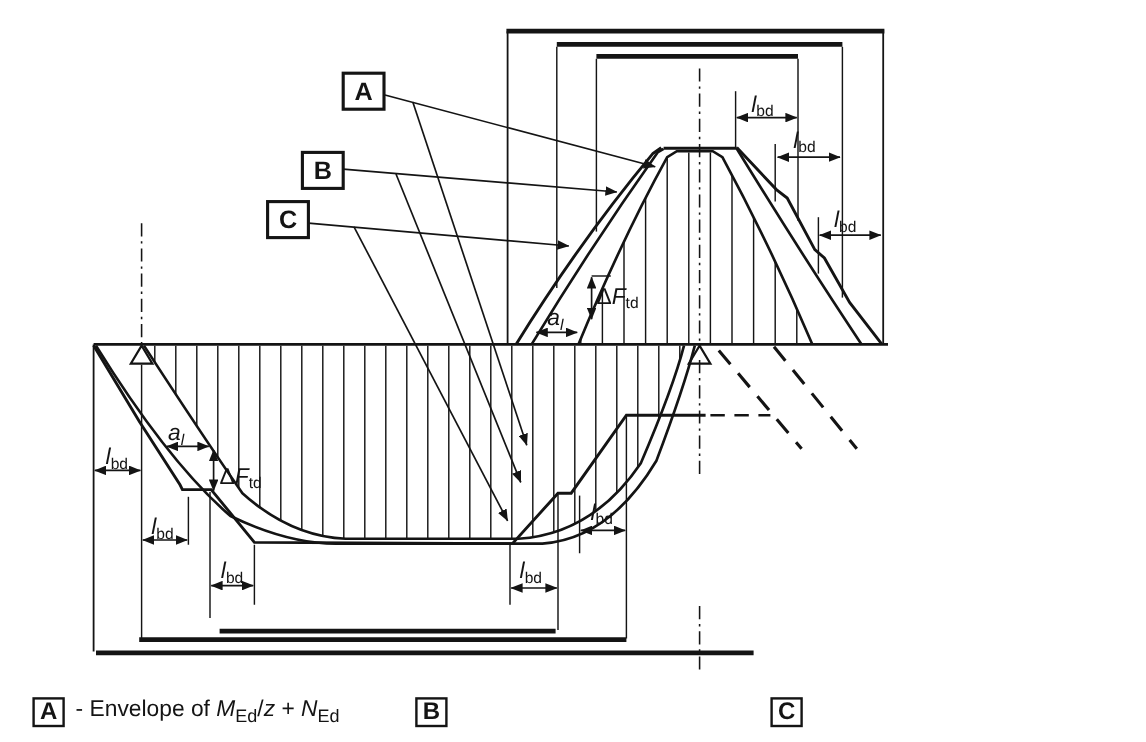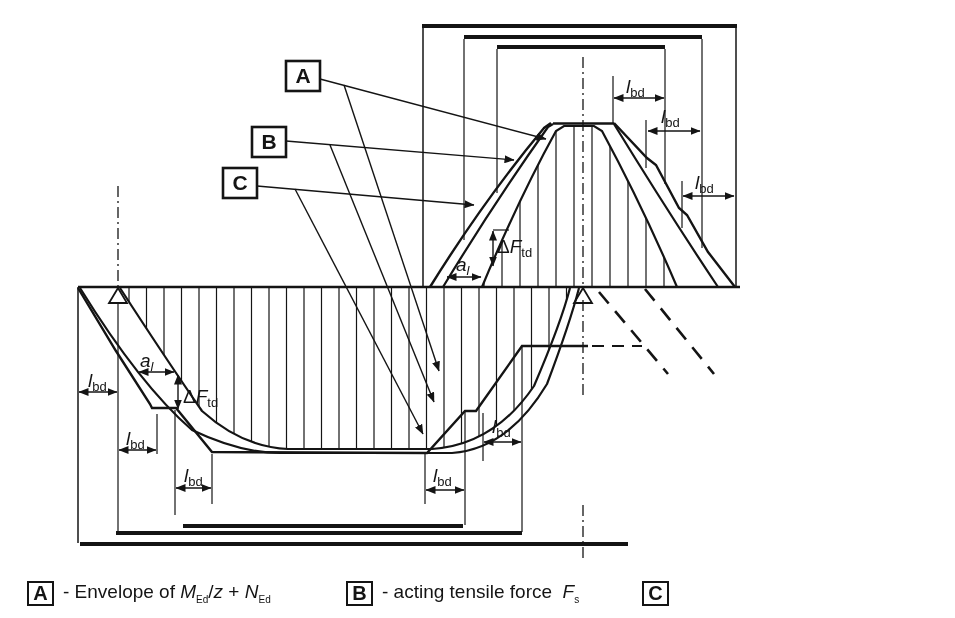--- a/index.html
+++ b/index.html
@@ -22,21 +22,21 @@
   .cbox{fill:#ffffff;stroke-width:2.6;}
   text{fill:#141414;stroke:none;font-family:"Liberation Sans", sans-serif;}
   .sym{font-size:19px;}
   .it{font-style:italic;}
   .sub{font-size:13px;}
   .calloutletter{font-size:21px;font-weight:bold;text-anchor:middle;}
   .legend-item{position:absolute;top:579px;display:flex;align-items:center;height:28px;
                font-size:19px;white-space:pre;}
   .lgbox{display:inline-flex;align-items:center;justify-content:center;width:27px;height:25px;
          border:2.5px solid #141414;font-weight:bold;font-size:20px;margin-right:9px;box-sizing:border-box;}
-  .lgtext sub{font-size:10px;}
+  .lgtext sub{font-size:15px;}
   .lgtext i{font-style:italic;}
 </style>
 </head>
 <body>
 
 <div class="stage">
 <svg id="d" width="955" height="618" viewBox="0 0 955 618">
   <defs>
     <marker id="ah" viewBox="0 0 10 8" markerWidth="10" markerHeight="8" refX="9.5" refY="4" orient="auto-start-reverse" markerUnits="userSpaceOnUse">
       <path d="M0,0 L10,4 L0,8 Z" style="fill:#141414;stroke:none;"></path>
@@ -193,18 +193,17 @@
     <text class="calloutletter" x="240" y="190">C</text>
   </g>
 </svg>
 
   <div class="legend-item" style="left:27px;">
     <span class="lgbox">A</span>
     <span class="lgtext"><span>- Envelope of </span><i>M</i><sub>Ed</sub><span>/</span><i>z</i><span> + </span><i>N</i><sub>Ed</sub></span>
   </div>
   <div class="legend-item" style="left:346px;">
     <span class="lgbox">B</span>
-    <span class="lgtext"><span>- acting tensile force  </span><i>F</i><sub>s</sub></span>
   </div>
   <div class="legend-item" style="left:642px;">
     <span class="lgbox">C</span>
   </div>
 </div>
 
 </body></html>

